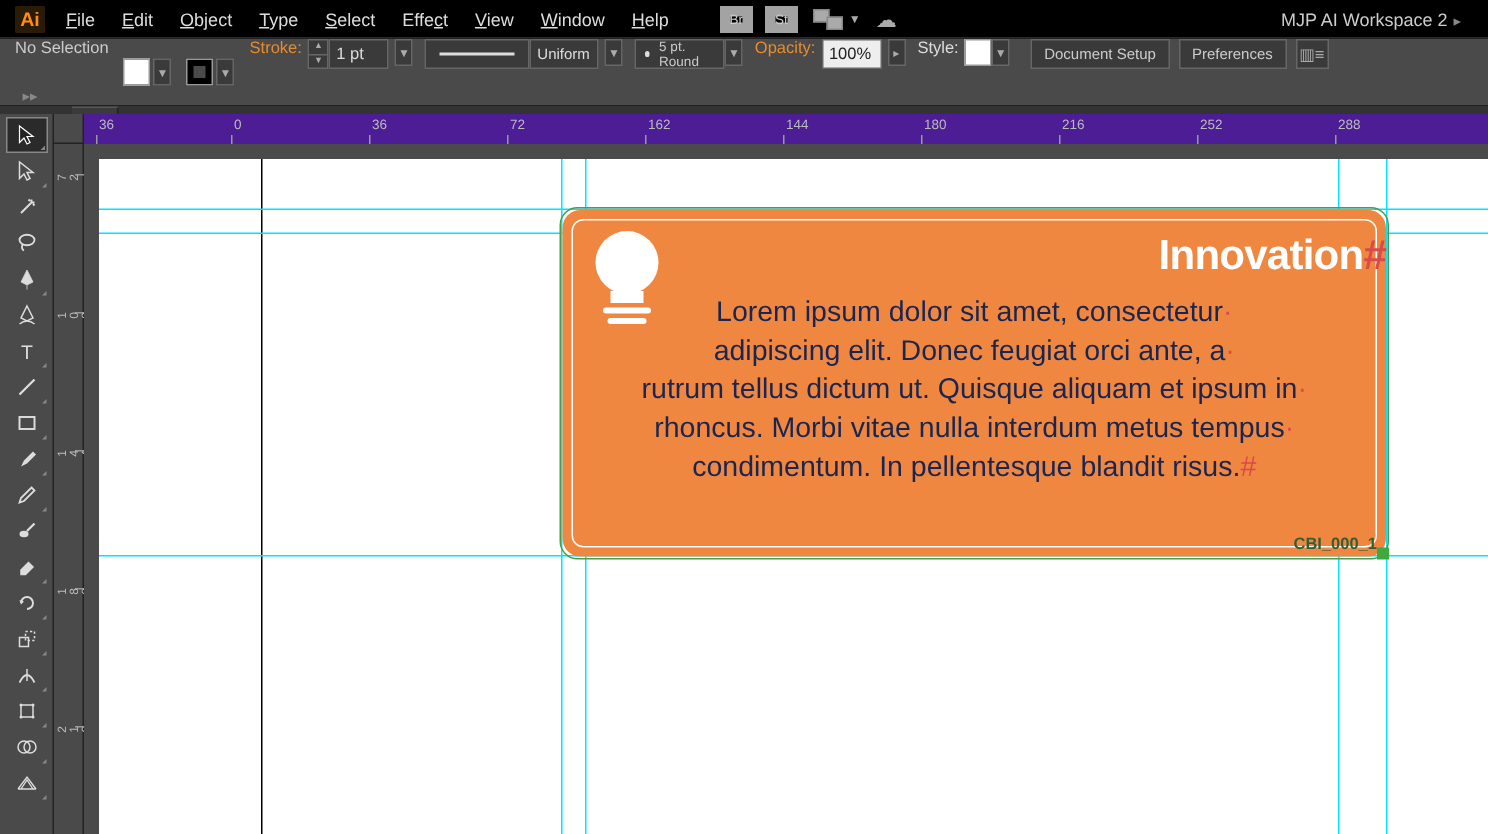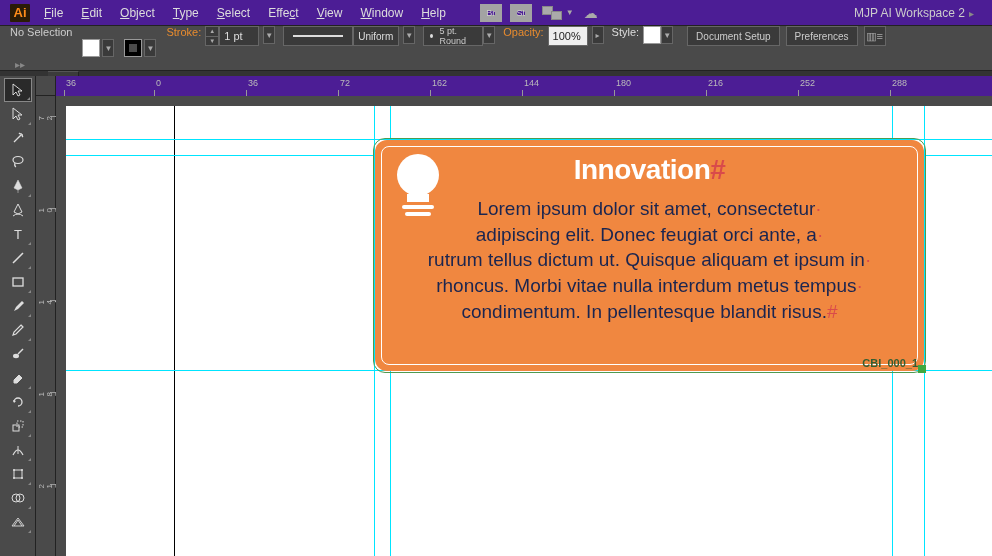--- a/index.html
+++ b/index.html
@@ -1,19 +1,19 @@
 <!DOCTYPE html>
 <html><head>
 <meta charset="utf-8">
 <style>
   * { margin: 0; padding: 0; box-sizing: border-box; font-family: sans-serif; }
   body { background: #333333; width: 992px; height: 556px; overflow: hidden; position: relative; }
 
   
-  .menubar { height: 25px; background: #4c1d95; display: flex; align-items: center; padding: 0 10px; color: #ddd; font-size: 12px; }
+  .menubar { height: 25px; background: #000000; display: flex; align-items: center; padding: 0 10px; color: #ddd; font-size: 12px; }
   .ai-logo { width: 20px; height: 18px; background: #2a1b07; color: #ff8c1a; font-weight: bold; font-size: 13px; display: flex; align-items: center; justify-content: center; margin-right: 14px; border-radius: 1px; }
   .menubar .menu-item { margin-right: 18px; cursor: pointer; }
   .menubar .menu-item span { text-decoration: underline; }
   .menubar-icons { display: flex; gap: 8px; margin-left: 16px; }
   .menubar-icon-box { width: 22px; height: 18px; border: 7px solid #a3a3a3; display: flex; align-items: center; justify-content: center; font-size: 9px; color: #ccc; }
   .arrange-icon { width: 24px; height: 18px; position: relative; }
   .arrange-icon::before, .arrange-icon::after { content:""; position:absolute; background:#aaa; }
   .arrange-icon::before { width:9px; height:7px; top:2px; left:2px; border:1px solid #888; }
   .arrange-icon::after { width:9px; height:7px; bottom:2px; right:2px; border:1px solid #888; }
   .arrange-arrow { color:#aaa; font-size:8px; margin-left:2px; }
@@ -77,21 +77,21 @@
   .guide-v { position:absolute; top:0; bottom:0; width:1px; background:#00e5ff; }
 
   
   .orange-card { position:absolute; background:#f08740; border-radius:12px; }
   .card-outline { position:absolute; inset:6px; border:1px solid #fff; border-radius:8px; }
   .card-sel-outline { position:absolute; inset:-2px; border:1px solid #4f9a4f; border-radius:12px; pointer-events:none; }
   .bulb-icon { position:absolute; left:18px; top:14px; width:50px; height:70px; }
   .bulb-icon .bulb-head { width:42px; height:42px; background:#fff; border-radius:50%; margin:0 auto; }
   .bulb-icon .bulb-neck { width:22px; height:8px; background:#fff; margin:-2px auto 0; }
   .bulb-icon .bulb-line { width:32px; height:4px; background:#fff; margin:3px auto 0; border-radius:2px; }
-  .card-title { position:absolute; left:0; right:0; top:14px; text-align:center; color:#fff; font-size:28px; font-weight:bold; letter-spacing:-0.5px; }
+  .card-title { position:absolute; left:0; right:0; top:14px; text-align:right; color:#fff; font-size:28px; font-weight:bold; letter-spacing:-0.5px; }
   .card-title .hash { color:#d94a4a; }
   .card-body { position:absolute; left:15px; right:15px; top:56px; bottom:16px; color:#1a2550; font-size:19px; line-height:1.35; text-align:center; }
   .card-body .sp { color:#d94a4a; }
   .card-label { position:absolute; right:6px; bottom:2px; color:#335e33; font-size:11px; font-weight:bold; }
   .card-end-mark { position:absolute; right:-2px; bottom:-2px; width:8px; height:8px; background:#3fa83f; }
 </style>
 </head>
 <body>
 
 <div class="menubar">

